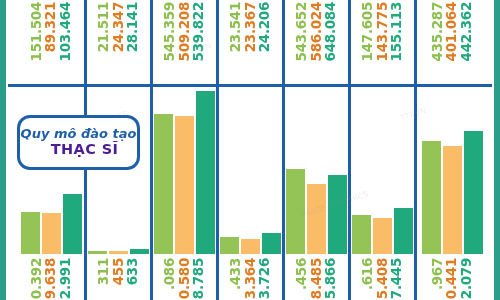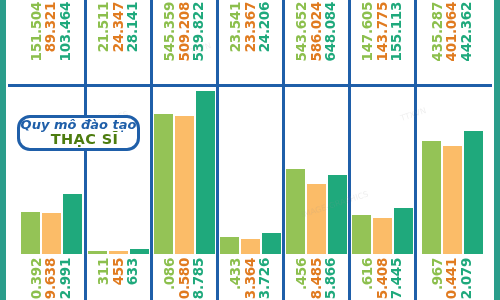--- a/index.html
+++ b/index.html
@@ -105,40 +105,40 @@
   .bar.g { background: #94C356; }
   .bar.o { background: #FBBC68; }
   .bar.t { background: #1FA97C; }
 
   
   .badge {
     position: absolute;
     left: 17px;
     top: 115px;
     width: 123px;
-    height: 36px;
+    height: 55px;
     background: #ffffff;
     border: 3px solid #1F5FA9;
     border-radius: 13px;
     display: flex;
     flex-direction: column;
     align-items: center;
     justify-content: center;
     z-index: 6;
   }
   .badge-line1 {
     color: #1F5FA9;
     font-style: italic;
     font-weight: bold;
     font-size: 13px;
     line-height: 1.05;
     white-space: nowrap;
   }
   .badge-line2 {
-    color: #4d7c0f;
+    color: #4c1d95;
     font-weight: bold;
     font-size: 14.5px;
     line-height: 1.15;
     letter-spacing: 0.4px;
     white-space: nowrap;
     margin-left: 12px;
   }
 
   
   .wm {

